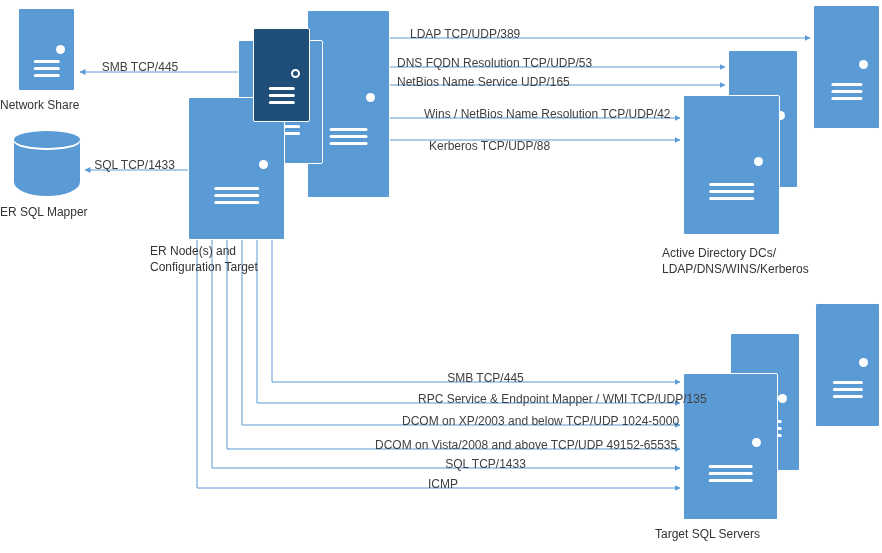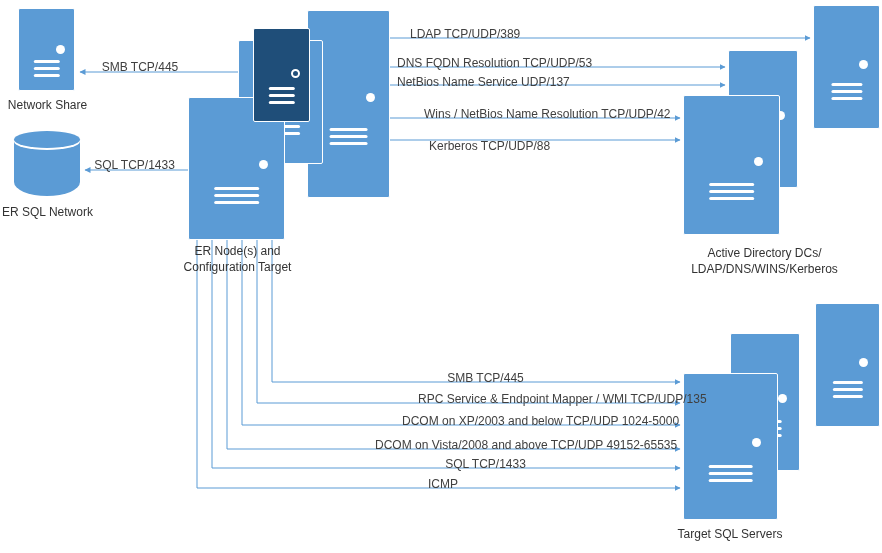--- a/index.html
+++ b/index.html
@@ -15,21 +15,21 @@
   .server.dark .dot { background:transparent; border:2px solid #ffffff; width:9px; height:9px; }
   .server .vents { position:absolute; top:63%; left:50%; transform:translateX(-50%); width:48%; display:flex; flex-direction:column; gap:4px; }
   .server .vents i { display:block; height:3px; background:#ffffff; border-radius:1.5px; }
 
   .db { position:absolute; }
   .db .db-body { position:absolute; left:0; right:0; top:9px; bottom:0; background:#5B9BD5; border-radius:0 0 50% 50% / 0 0 14px 14px; }
   .db .db-rim  { position:absolute; left:0; right:0; top:2px; height:17px; border-radius:50%; background:#ffffff; }
   .db .db-top  { position:absolute; left:0; right:0; top:0; height:17px; border-radius:50%; background:#5B9BD5; }
 
   .clabel { position:absolute; font-size:12px; color:#404040; white-space:nowrap; }
-  .nlabel { position:absolute; font-size:12px; color:#333333; text-align:center; line-height:16px; }
+  .nlabel { position:absolute; font-size:12px; color:#333333; line-height:16px; }
 </style>
 </head>
 <body>
 
 <div class="canvas">
 
   <svg class="wires" width="882" height="553">
     <defs>
       <marker id="arrow" markerWidth="7" markerHeight="7" refX="5.5" refY="3" orient="auto">
         <path d="M0,0 L6,3 L0,6 Z" fill="#5B9BD5"></path>
@@ -142,36 +142,36 @@
   <div class="server" style="left:683px;top:373px;width:95px;height:147px">
     <span class="dot"></span>
     <span class="vents">
         <i></i>
         <i></i>
         <i></i>
       </span>
   </div>
 
   <div class="nlabel" style="left:0px;top:97px;width:95px">Network Share</div>
-  <div class="nlabel" style="left:0px;top:204px;width:95px">ER SQL Network</div>
+  <div class="nlabel" style="left:0px;top:204px;width:95px">ER SQL Mapper</div>
   <div class="nlabel" style="left:150px;top:243px;width:175px">
     <div>ER Node(s) and</div>
     <div>Configuration Target</div>
   </div>
   <div class="nlabel" style="left:662px;top:245px;width:205px">
     <div>Active Directory DCs/</div>
     <div>LDAP/DNS/WINS/Kerberos</div>
   </div>
   <div class="nlabel" style="left:655px;top:526px;width:150px">Target SQL Servers</div>
 
   <div class="clabel" style="left:95px;top:60px;width:90px;text-align:center">SMB TCP/445</div>
   <div class="clabel" style="left:92px;top:158px;width:85px;text-align:center">SQL TCP/1433</div>
   <div class="clabel" style="left:410px;top:27px">LDAP TCP/UDP/389</div>
   <div class="clabel" style="left:397px;top:56px">DNS FQDN Resolution TCP/UDP/53</div>
-  <div class="clabel" style="left:397px;top:75px">NetBios Name Service  UDP/137</div>
+  <div class="clabel" style="left:397px;top:75px">NetBios Name Service  UDP/165</div>
   <div class="clabel" style="left:424px;top:107px">Wins / NetBios Name Resolution  TCP/UDP/42</div>
   <div class="clabel" style="left:429px;top:139px">Kerberos  TCP/UDP/88</div>
   <div class="clabel" style="left:428px;top:371px;width:115px;text-align:center">SMB TCP/445</div>
   <div class="clabel" style="left:418px;top:392px;width:255px;text-align:right">RPC Service &amp; Endpoint Mapper / WMI TCP/UDP/135</div>
   <div class="clabel" style="left:402px;top:414px;width:235px;text-align:left">DCOM on XP/2003 and below TCP/UDP 1024-5000</div>
   <div class="clabel" style="left:375px;top:438px;width:260px;text-align:left">DCOM on Vista/2008 and above TCP/UDP 49152-65535</div>
   <div class="clabel" style="left:428px;top:457px;width:115px;text-align:center">SQL TCP/1433</div>
   <div class="clabel" style="left:428px;top:477px;width:115px;text-align:left">ICMP</div>
 
 </div>

